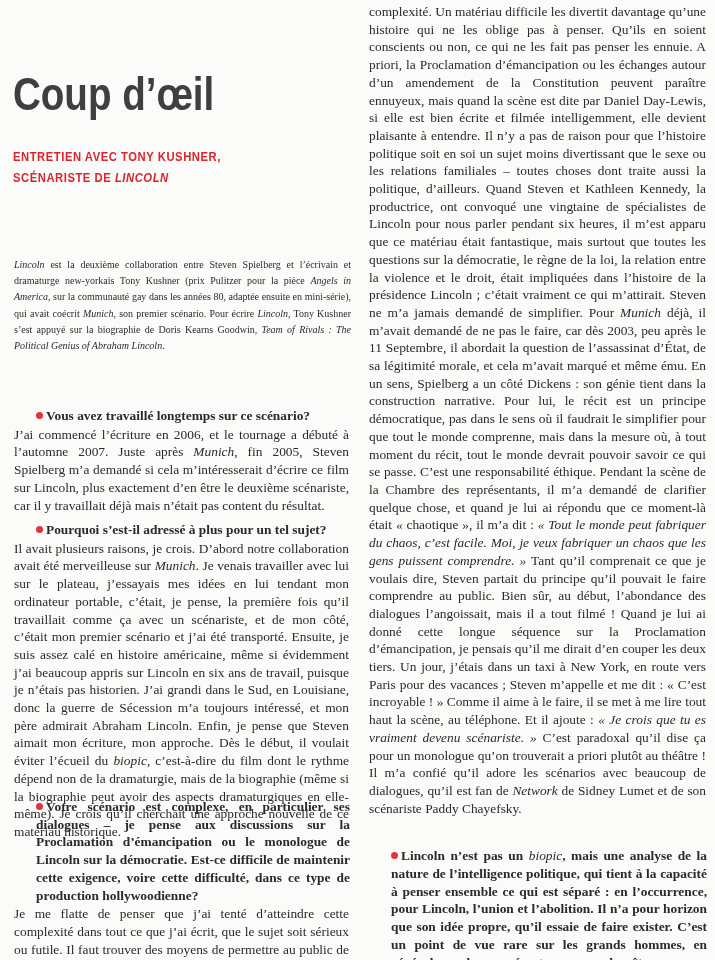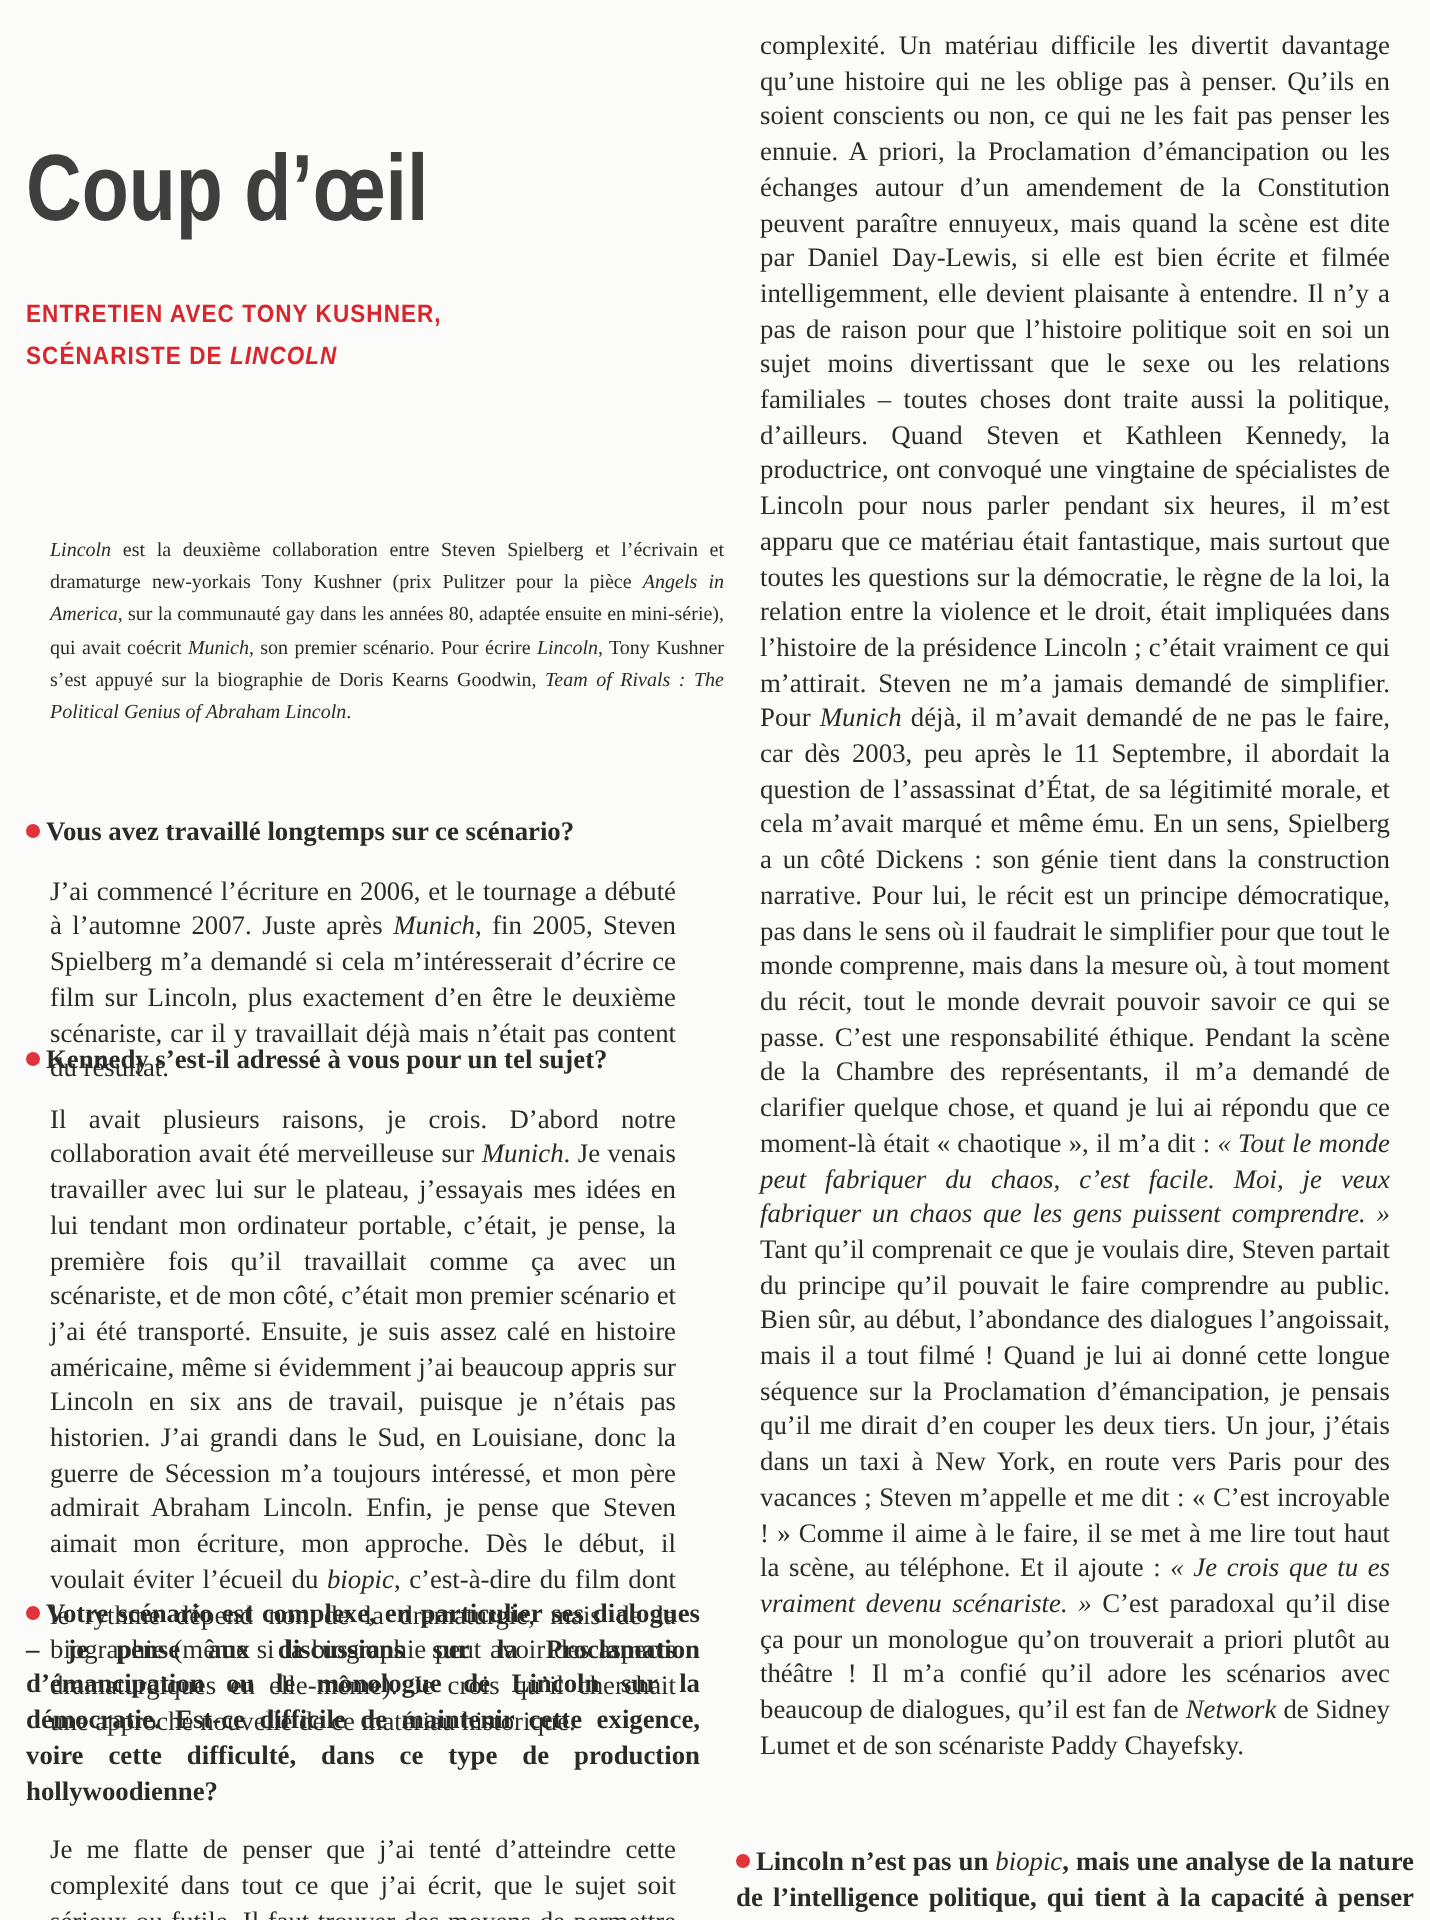--- a/index.html
+++ b/index.html
@@ -26,43 +26,43 @@
   .subtitle {
     position: absolute; left: 13px; top: 147px;
     font-family: "Liberation Sans", "DejaVu Sans", sans-serif;
     font-weight: bold; font-size: 12.5px; line-height: 21px;
     color: #d8262c; letter-spacing: 0.6px;
     transform: scaleX(0.9); transform-origin: left;
   }
   .subtitle i { font-style: italic; }
   .intro { position: absolute; left: 13px; top: 256px; width: 337px; font-size: 10px; line-height: 16.2px; text-align: justify; }
   .block { position: absolute; left: 13px; width: 337px; font-size: 13.4px; line-height: 17.7px; text-align: justify; }
-  .q { font-weight: bold; display: block; }
+  .q { font-weight: bold; display: block; margin-left: 23px; }
   .bullet { display: inline-block; width: 7px; height: 7px; border-radius: 50%; background: #e0343a; margin-right: 3px; vertical-align: 1px; }
-  p { margin: 12px; }
+  p { margin: 1px; }
   i { font-style: italic; }
 </style>
 </head>
 <body>
 
 <h1 class="title">Coup d’œil</h1>
 <div class="subtitle">
   <div>ENTRETIEN AVEC TONY KUSHNER,</div>
   <div><span>SCÉNARISTE DE </span><i>LINCOLN</i></div>
 </div>
 
 <p class="intro"><i>Lincoln</i><span> est la deuxième collaboration entre Steven Spielberg et l’écrivain et dramaturge new-yorkais Tony Kushner (prix Pulitzer pour la pièce </span><i>Angels in America</i><span>, sur la communauté gay dans les années 80, adaptée ensuite en mini-série), qui avait coécrit </span><i>Munich</i><span>, son premier scénario. Pour écrire </span><i>Lincoln</i><span>, Tony Kushner s’est appuyé sur la biographie de Doris Kearns Goodwin, </span><i>Team of Rivals : The Political Genius of Abraham Lincoln</i><span>.</span></p>
 
 <div class="block" style="top:407px">
   <span class="q"><span class="bullet"></span><span>Vous avez travaillé longtemps sur ce scénario?</span></span>
   <p><span>J’ai commencé l’écriture en 2006, et le tournage a débuté à l’automne 2007. Juste après </span><i>Munich</i><span>, fin 2005, Steven Spielberg m’a demandé si cela m’intéresserait d’écrire ce film sur Lincoln, plus exactement d’en être le deuxième scénariste, car il y travaillait déjà mais n’était pas content du résultat.</span></p>
 </div>
 
 <div class="block" style="top:521px">
-  <span class="q"><span class="bullet"></span><span>Kennedy s’est-il adressé à vous pour un tel sujet?</span></span>
+  <span class="q"><span class="bullet"></span><span>Pourquoi s’est-il adressé à plus pour un tel sujet?</span></span>
   <p><span>Il avait plusieurs raisons, je crois. D’abord notre collaboration avait été merveilleuse sur </span><i>Munich</i><span>. Je venais travailler avec lui sur le plateau, j’essayais mes idées en lui tendant mon ordinateur portable, c’était, je pense, la première fois qu’il travaillait comme ça avec un scénariste, et de mon côté, c’était mon premier scénario et j’ai été transporté. Ensuite, je suis assez calé en histoire américaine, même si évidemment j’ai beaucoup appris sur Lincoln en six ans de travail, puisque je n’étais pas historien. J’ai grandi dans le Sud, en Louisiane, donc la guerre de Sécession m’a toujours intéressé, et mon père admirait Abraham Lincoln. Enfin, je pense que Steven aimait mon écriture, mon approche. Dès le début, il voulait éviter l’écueil du </span><i>biopic</i><span>, c’est-à-dire du film dont le rythme dépend non de la dramaturgie, mais de la biographie (même si la biographie peut avoir des aspects dramaturgiques en elle-même). Je crois qu’il cherchait une approche nouvelle de ce matériau historique.</span></p>
 </div>
 
 <div class="block" style="top:798px">
   <span class="q"><span class="bullet"></span><span>Votre scénario est complexe, en particulier ses dialogues – je pense aux discussions sur la Proclamation d’émancipation ou le monologue de Lincoln sur la démocratie. Est-ce difficile de maintenir cette exigence, voire cette difficulté, dans ce type de production hollywoodienne?</span></span>
   <p><span>Je me flatte de penser que j’ai tenté d’atteindre cette complexité dans tout ce que j’ai écrit, que le sujet soit sérieux ou futile. Il faut trouver des moyens de permettre au public de comprendre la complexité. Les gens sont intelligents, ils recherchent la</span></p>
 </div>
 
 <div class="col col-right">
   <p><span>complexité. Un matériau difficile les divertit davantage qu’une histoire qui ne les oblige pas à penser. Qu’ils en soient conscients ou non, ce qui ne les fait pas penser les ennuie. A priori, la Proclamation d’émancipation ou les échanges autour d’un amendement de la Constitution peuvent paraître ennuyeux, mais quand la scène est dite par Daniel Day-Lewis, si elle est bien écrite et filmée intelligemment, elle devient plaisante à entendre. Il n’y a pas de raison pour que l’histoire politique soit en soi un sujet moins divertissant que le sexe ou les relations familiales – toutes choses dont traite aussi la politique, d’ailleurs. Quand Steven et Kathleen Kennedy, la productrice, ont convoqué une vingtaine de spécialistes de Lincoln pour nous parler pendant six heures, il m’est apparu que ce matériau était fantastique, mais surtout que toutes les questions sur la démocratie, le règne de la loi, la relation entre la violence et le droit, était impliquées dans l’histoire de la présidence Lincoln ; c’était vraiment ce qui m’attirait. Steven ne m’a jamais demandé de simplifier. Pour </span><i>Munich</i><span> déjà, il m’avait demandé de ne pas le faire, car dès 2003, peu après le 11 Septembre, il abordait la question de l’assassinat d’État, de sa légitimité morale, et cela m’avait marqué et même ému. En un sens, Spielberg a un côté Dickens : son génie tient dans la construction narrative. Pour lui, le récit est un principe démocratique, pas dans le sens où il faudrait le simplifier pour que tout le monde comprenne, mais dans la mesure où, à tout moment du récit, tout le monde devrait pouvoir savoir ce qui se passe. C’est une responsabilité éthique. Pendant la scène de la Chambre des représentants, il m’a demandé de clarifier quelque chose, et quand je lui ai répondu que ce moment-là était « chaotique », il m’a dit : </span><i>« Tout le monde peut fabriquer du chaos, c’est facile. Moi, je veux fabriquer un chaos que les gens puissent comprendre. »</i><span> Tant qu’il comprenait ce que je voulais dire, Steven partait du principe qu’il pouvait le faire comprendre au public. Bien sûr, au début, l’abondance des dialogues l’angoissait, mais il a tout filmé ! Quand je lui ai donné cette longue séquence sur la Proclamation d’émancipation, je pensais qu’il me dirait d’en couper les deux tiers. Un jour, j’étais dans un taxi à New York, en route vers Paris pour des vacances ; Steven m’appelle et me dit : « C’est incroyable ! » Comme il aime à le faire, il se met à me lire tout haut la scène, au téléphone. Et il ajoute : </span><i>« Je crois que tu es vraiment devenu scénariste. »</i><span> C’est paradoxal qu’il dise ça pour un monologue qu’on trouverait a priori plutôt au théâtre ! Il m’a confié qu’il adore les scénarios avec beaucoup de dialogues, qu’il est fan de </span><i>Network</i><span> de Sidney Lumet et de son scénariste Paddy Chayefsky.</span></p>

